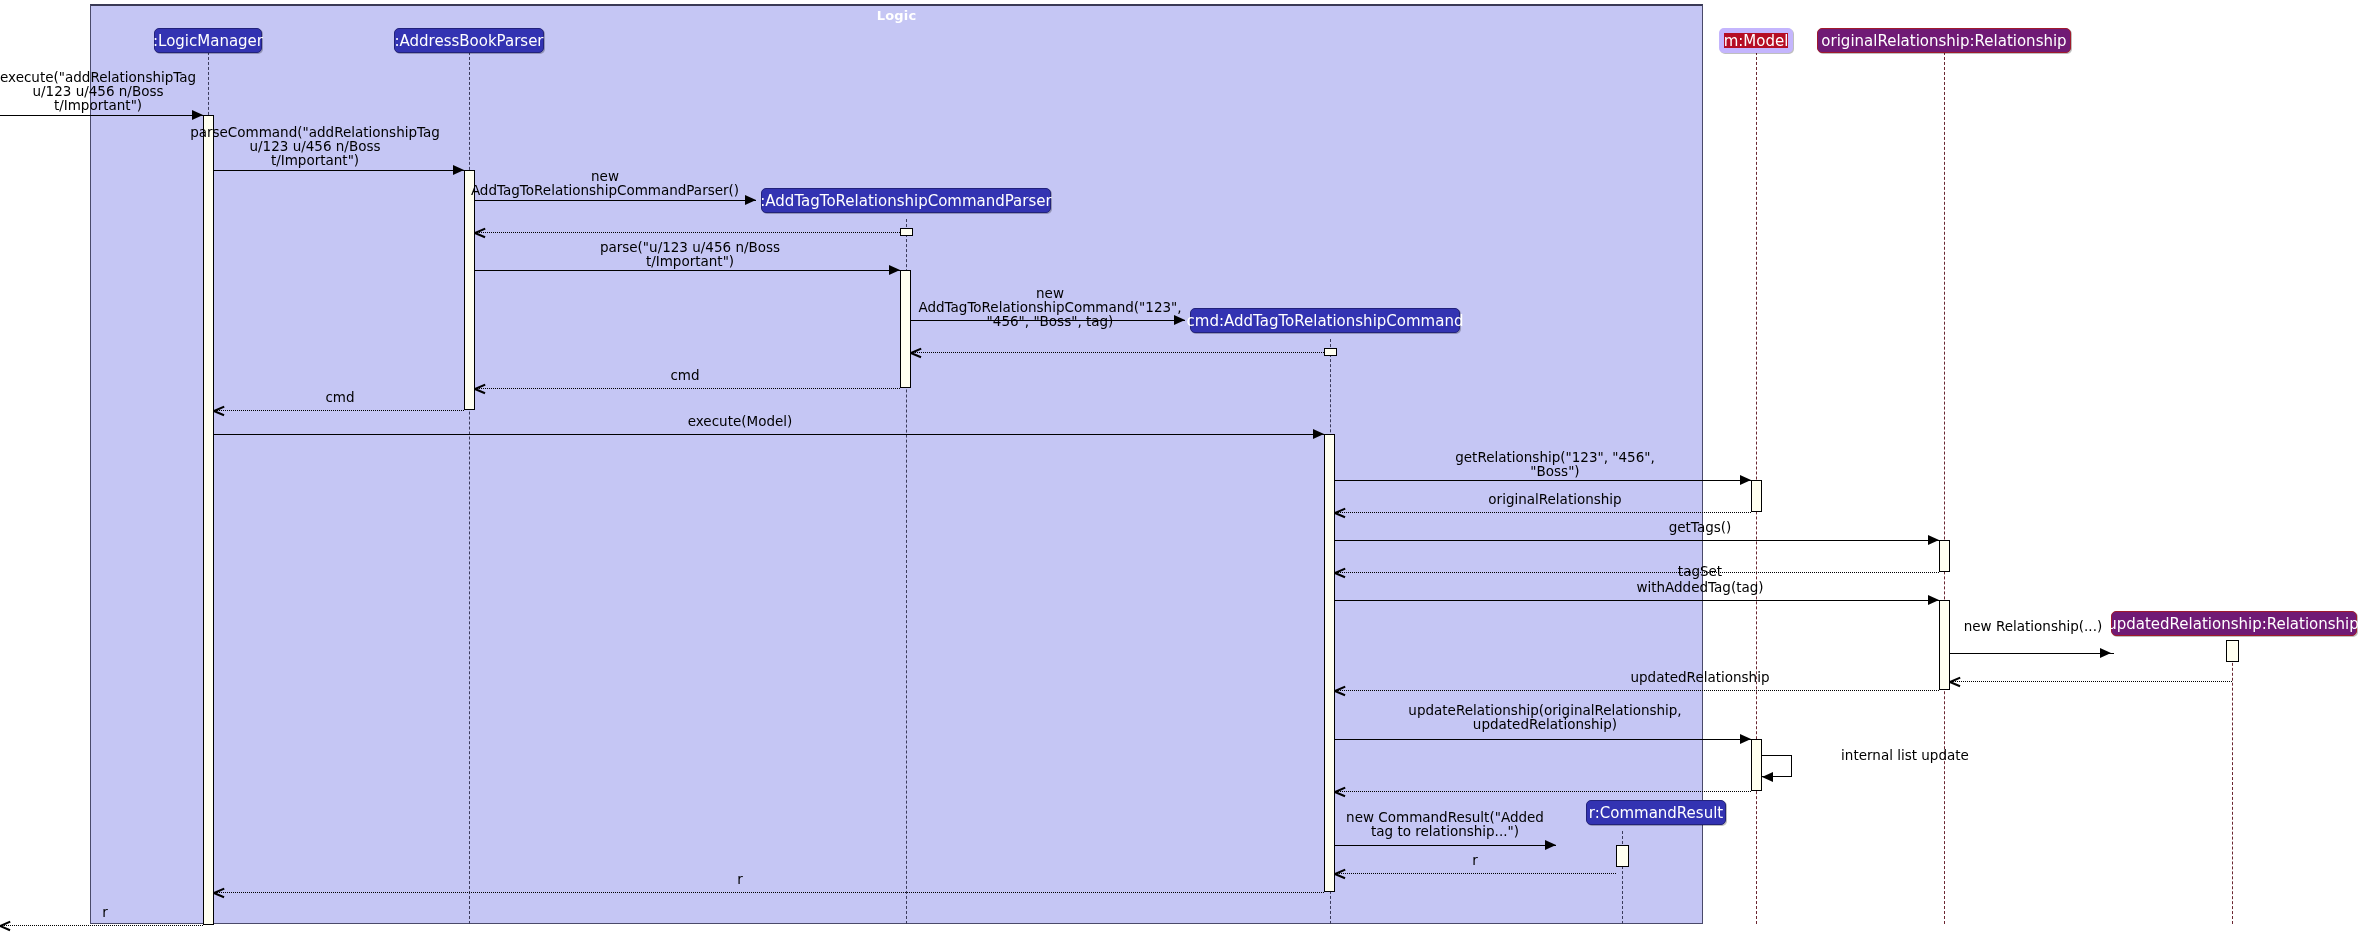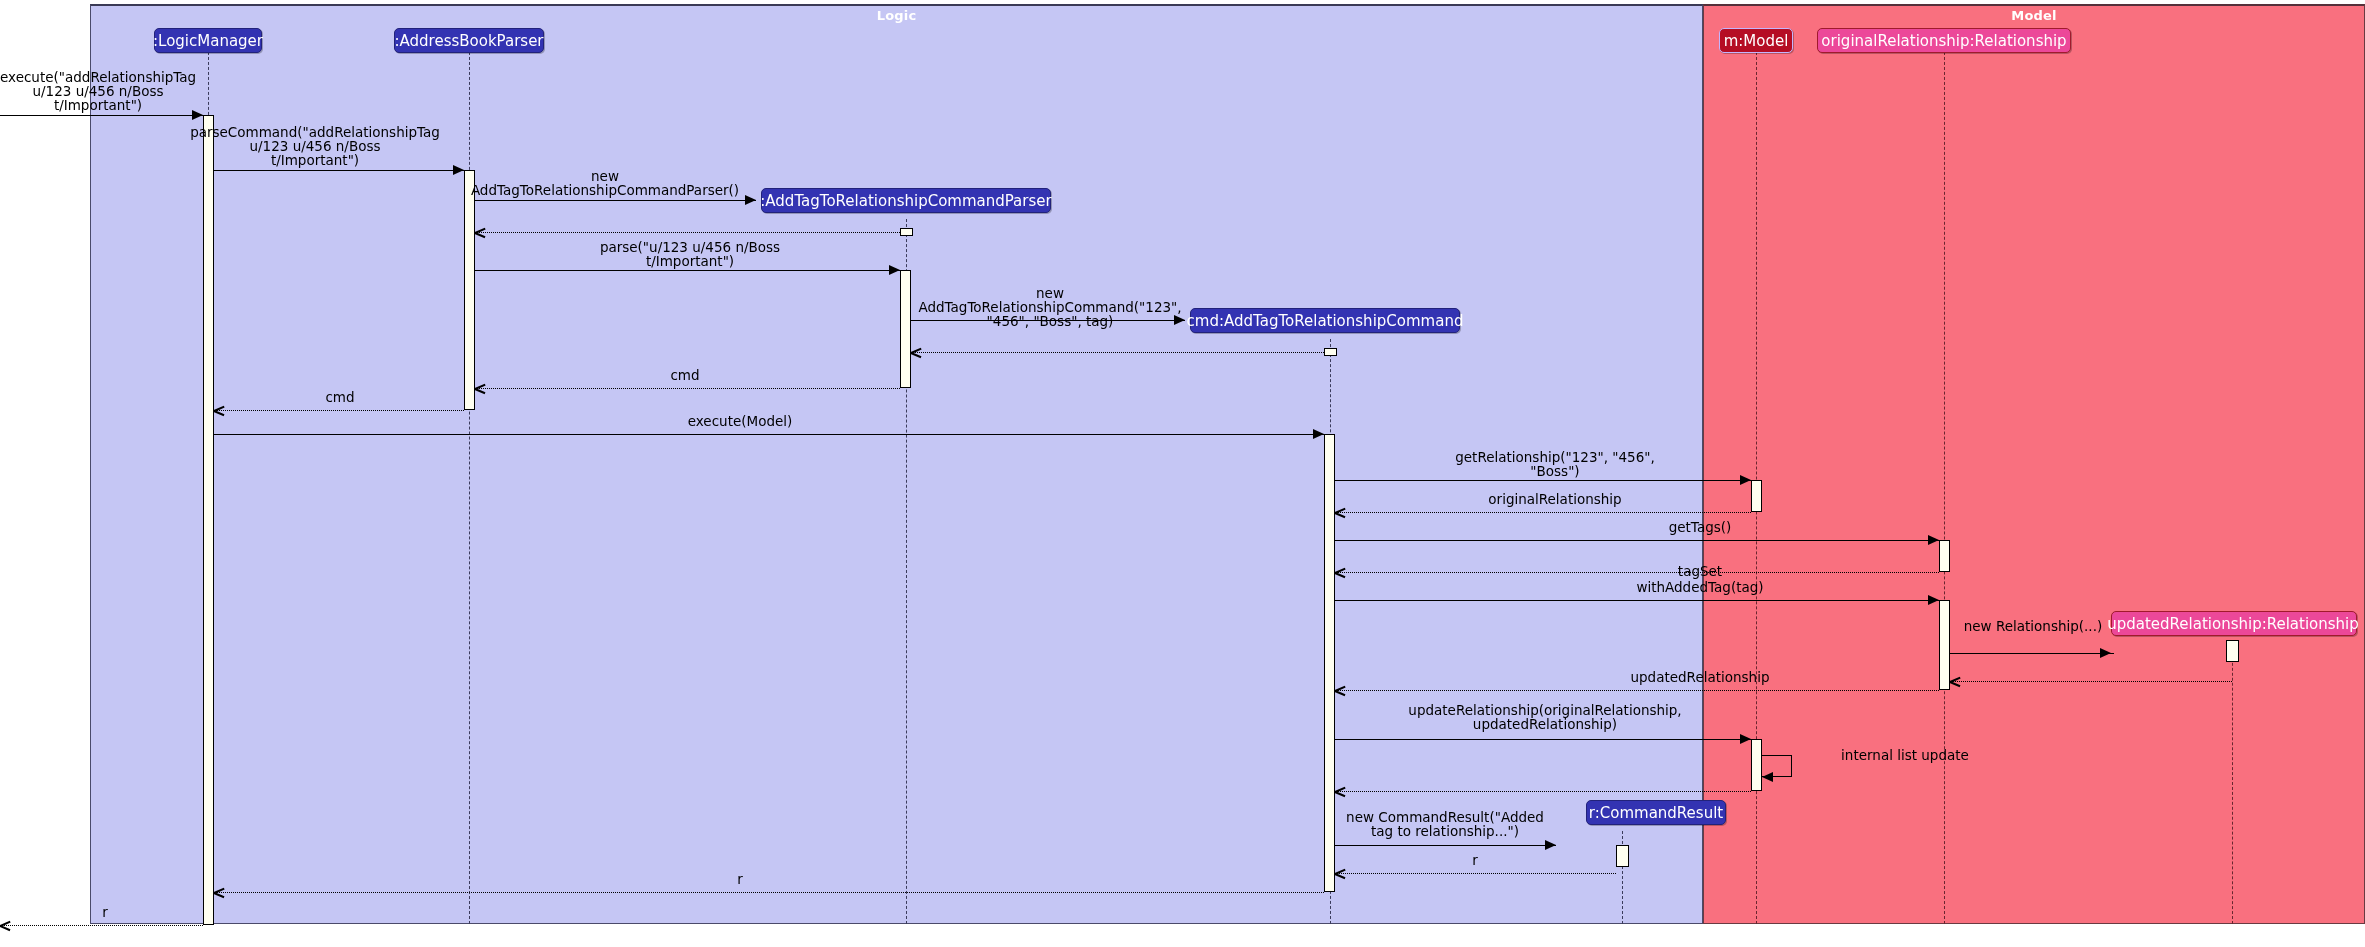--- a/index.html
+++ b/index.html
@@ -16,22 +16,22 @@
   
   .lifeline{position:absolute;width:0;border-left:1px dashed #3b3b5c;}
   .lifeline.m{border-left:1px dashed #6a2630;}
 
   
   .box{position:absolute;box-sizing:border-box;display:flex;align-items:center;
        justify-content:center;border-radius:5px;color:#fff;font-size:15px;
        white-space:nowrap;padding:0 9px;height:25px;
        box-shadow:1px 1px 0 rgba(0,0,0,.25);}
   .box-logic{background:#3333b2;border:1px solid #22227a;}
-  .box-model-dark{background:#b50d24;border:1px solid #c4b5fd;}
-  .box-model{background:#ec4899;border:1px solid #a01a2c;}
+  .box-model-dark{background:#b50d24;border:5px solid #c4b5fd;}
+  .box-model{background:#701a75;border:1px solid #a01a2c;}
 
   
   .act{position:absolute;background:#fffff0;border:1px solid #000;box-sizing:border-box;}
 
   
   .msg{position:absolute;height:0;border-top:1px solid #000;}
   .msg.dotted{border-top:1px dotted #000;}
   .head{position:absolute;width:0;height:0;}
   
   .head.solid-r{border-top:5px solid transparent;border-bottom:5px solid transparent;border-left:11px solid #000;}
@@ -48,23 +48,20 @@
   
   .selfloop{position:absolute;border:1px solid #000;border-left:none;box-sizing:border-box;}
 </style>
 </head>
 <body>
 
 <div id="canvas">
 
   <div class="pkg pkg-logic" style="left:90px;top:4px;width:1613px;height:920px;">
     <div class="pkg-title">Logic</div>
-  </div>
-  <div class="pkg pkg-model" style="left:1703px;top:4px;width:662px;height:920px;">
-    <div class="pkg-title">Model</div>
   </div>
 
   <div class="lifeline" style="left:208px;top:47px;height:877px;"></div>
   <div class="lifeline" style="left:469px;top:47px;height:877px;"></div>
   <div class="lifeline" style="left:906px;top:219px;height:705px;"></div>
   <div class="lifeline" style="left:1330px;top:339px;height:585px;"></div>
   <div class="lifeline" style="left:1622px;top:831px;height:93px;"></div>
   <div class="lifeline m" style="left:1756px;top:47px;height:877px;"></div>
   <div class="lifeline m" style="left:1944px;top:47px;height:877px;"></div>
   <div class="lifeline m" style="left:2232px;top:643px;height:281px;"></div>

